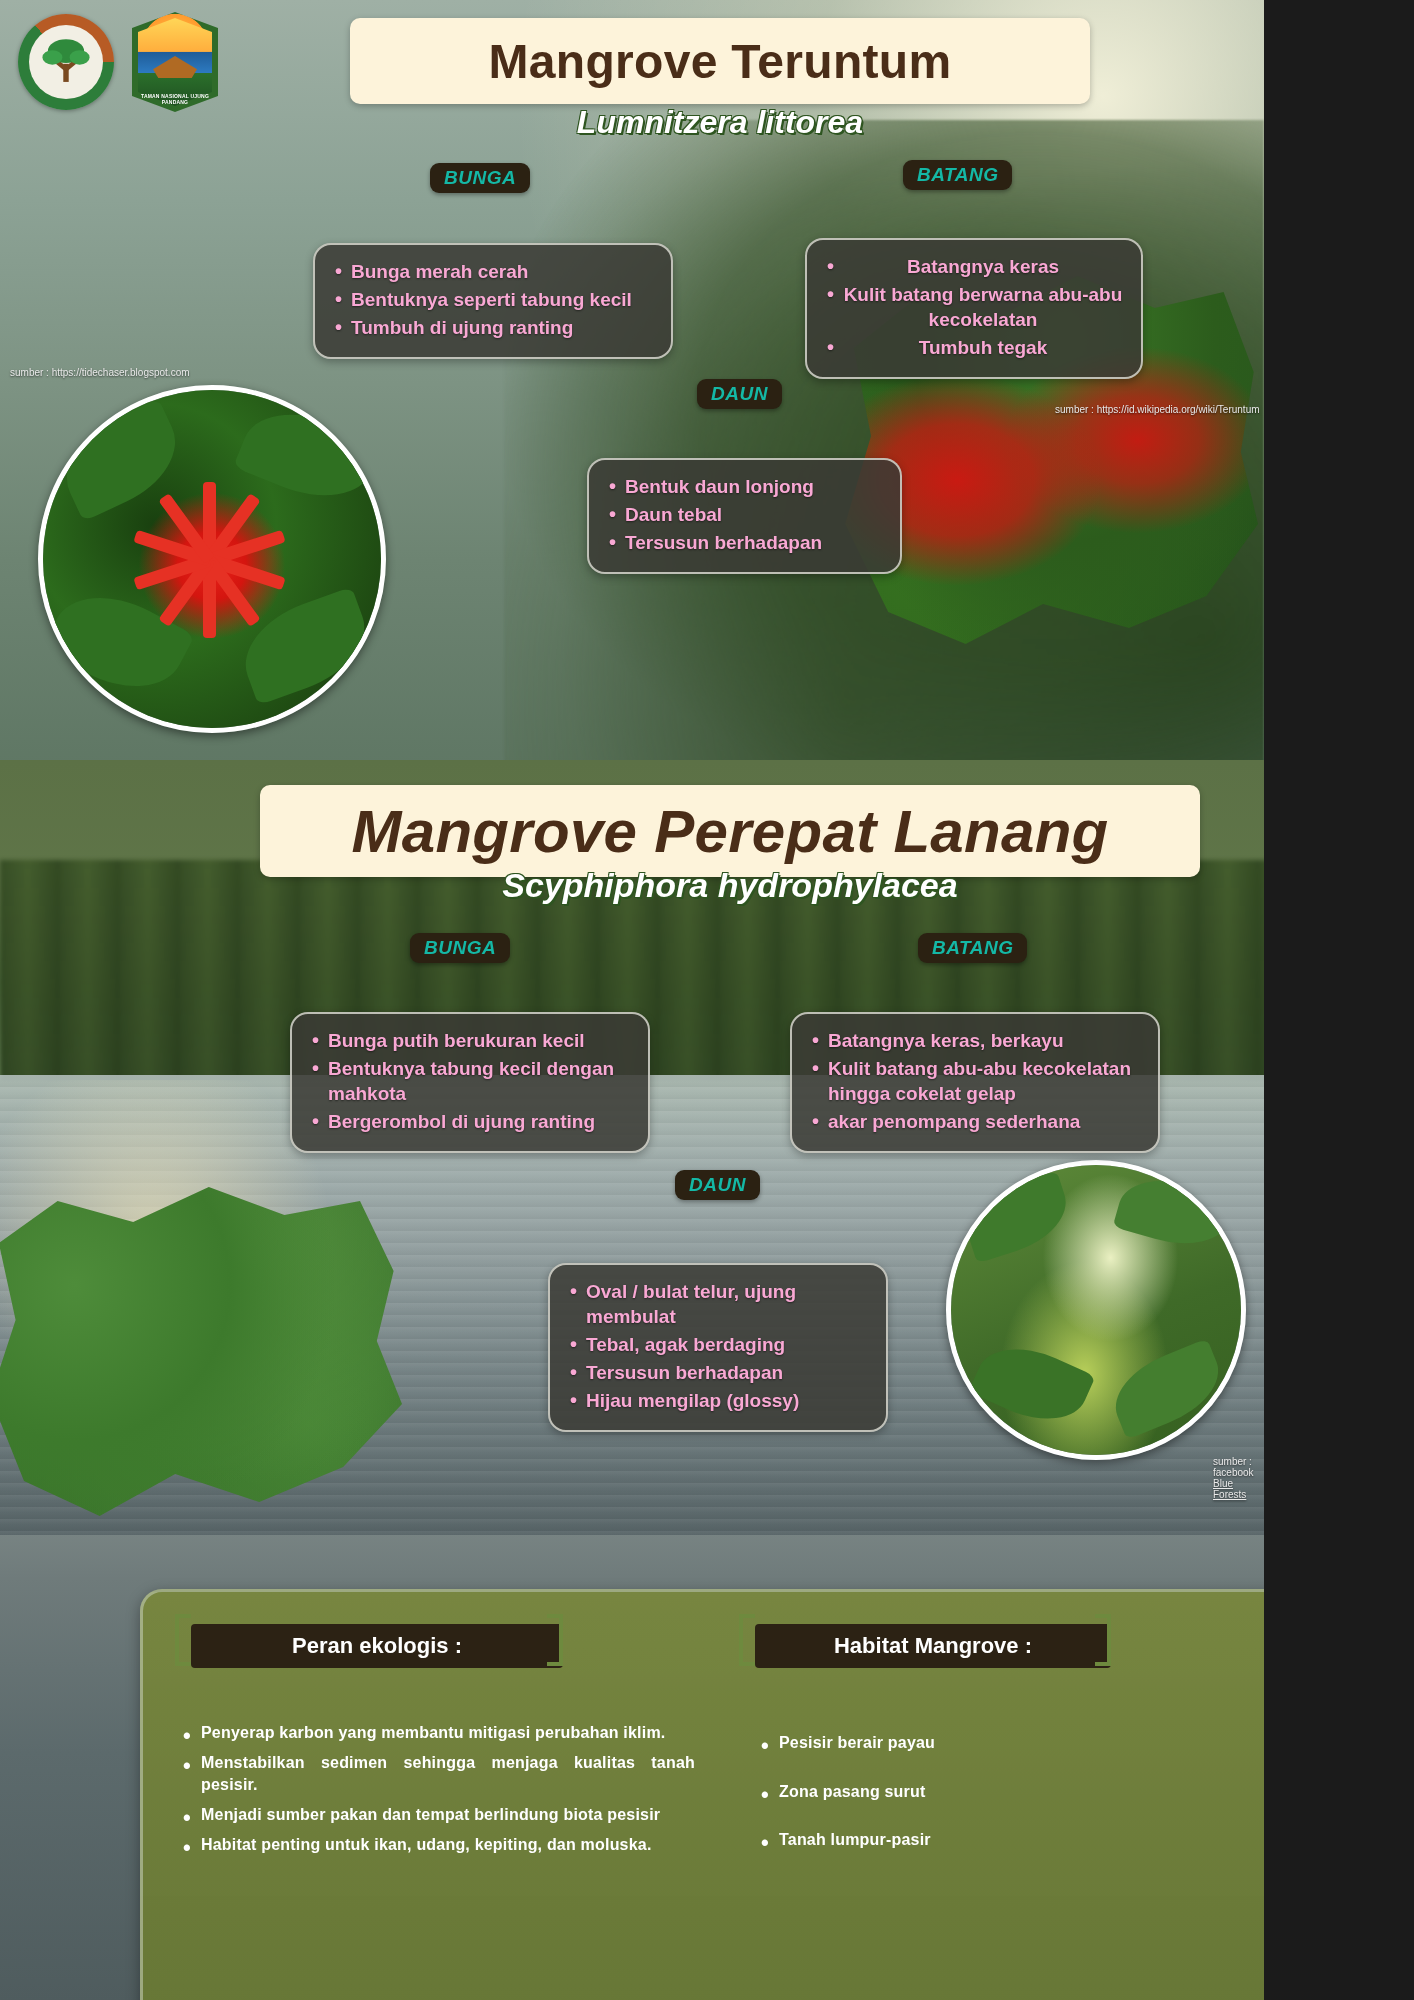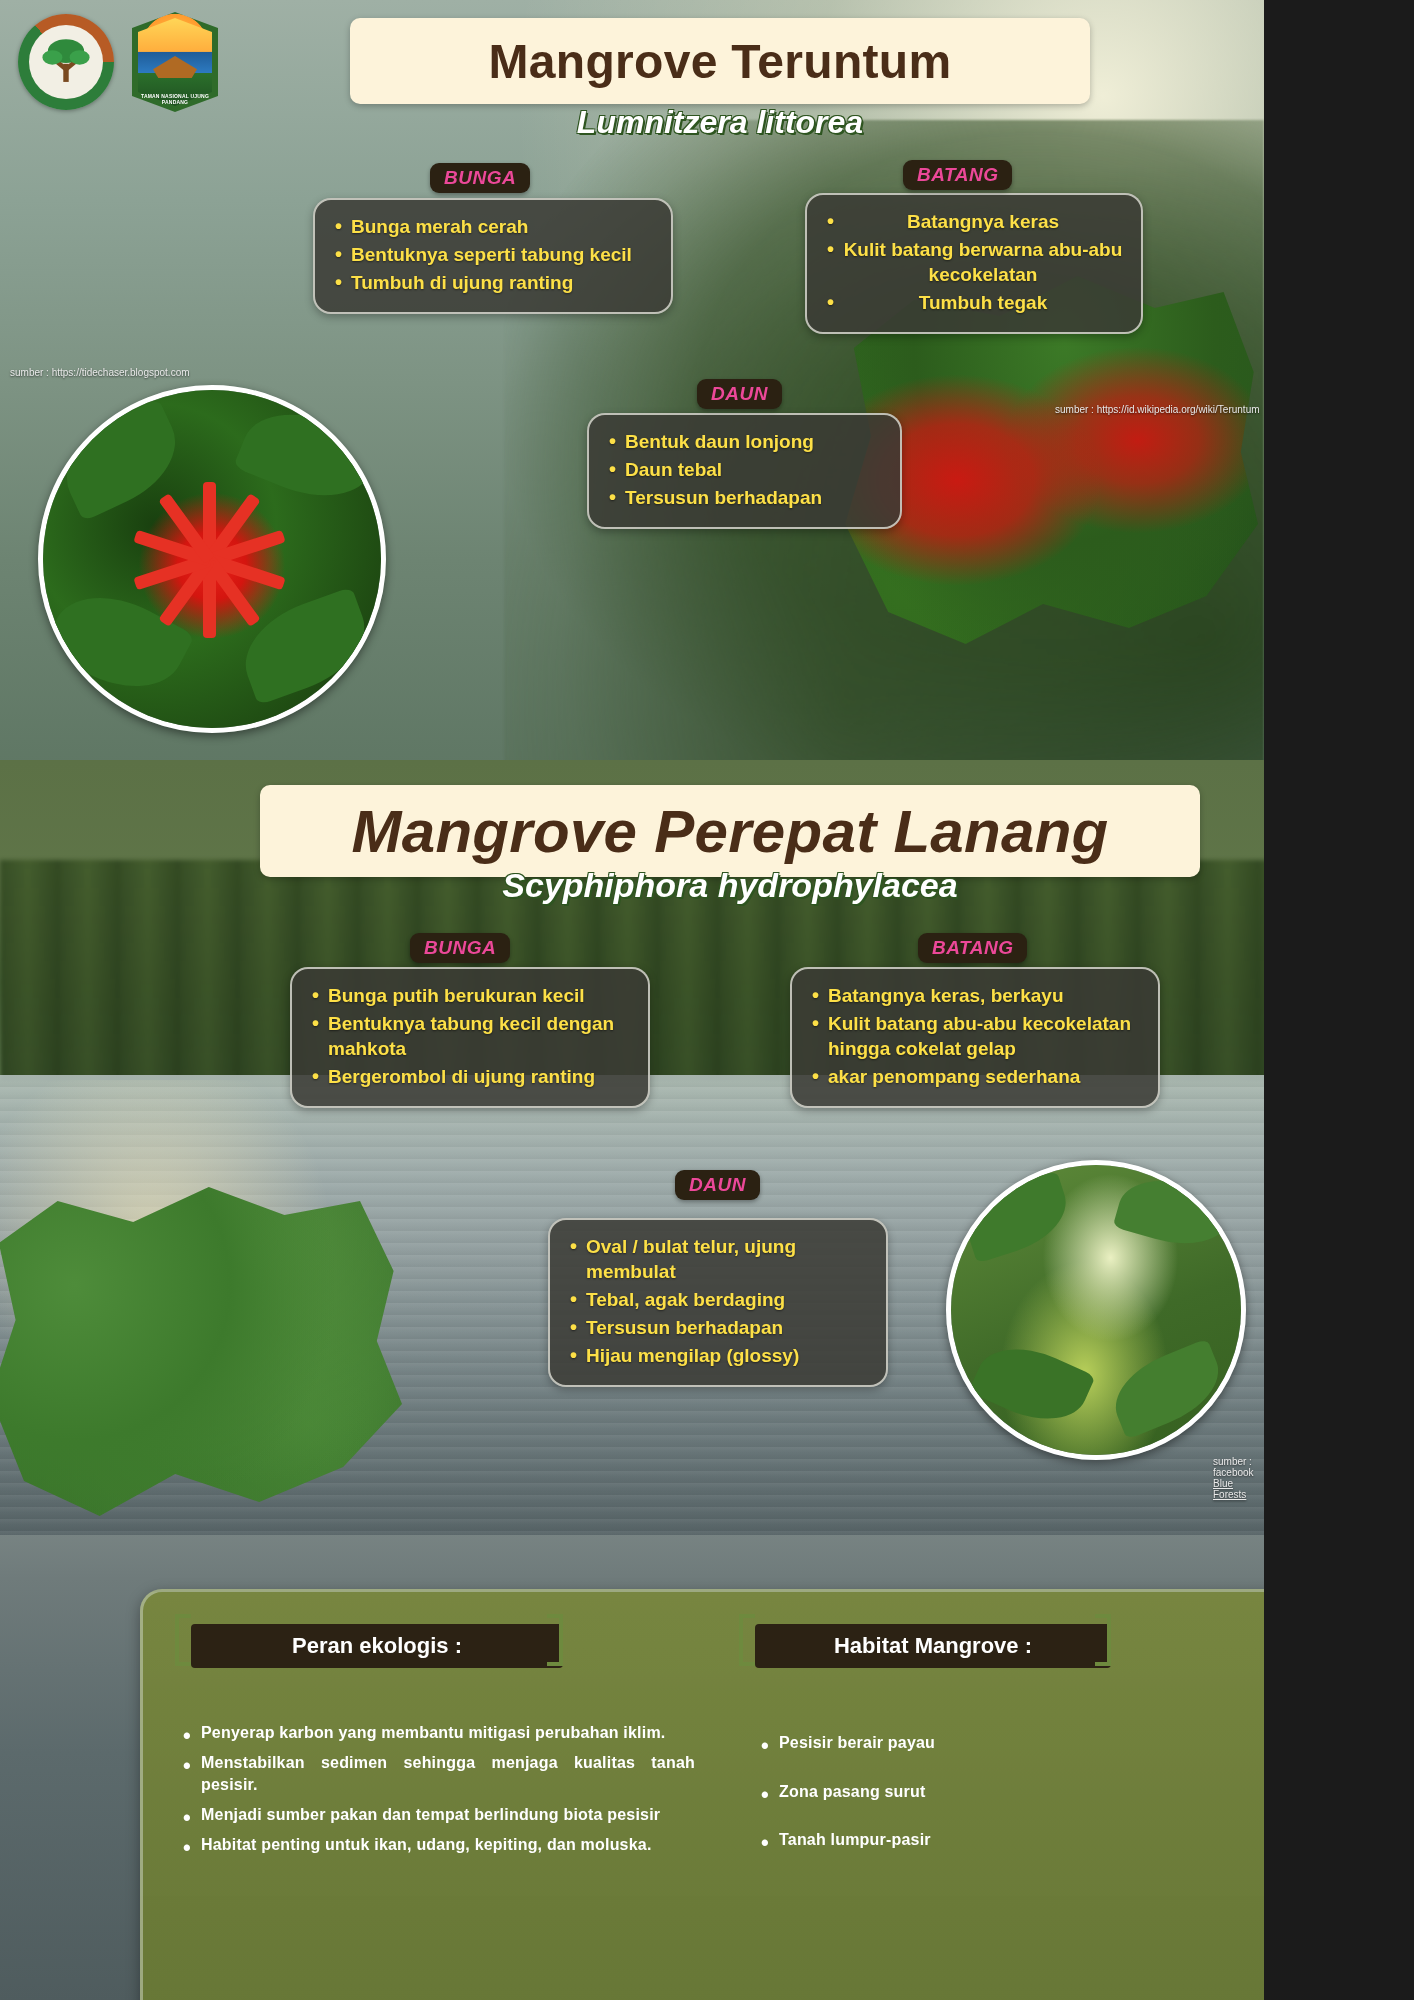--- a/index.html
+++ b/index.html
@@ -109,31 +109,32 @@
   .subtitle {
     position: absolute; text-align: center; font-style: italic; font-weight: bold;
     color: #ffffff; text-shadow: 2px 2px 0 #2e5520, -1px -1px 0 #2e5520, 1px -1px 0 #2e5520, -1px 1px 0 #2e5520;
   }
   #sub1 { left: 350px; top: 104px; width: 740px; font-size: 32px; }
   #sub2 { left: 260px; top: 866px; width: 940px; font-size: 34px; }
 
   
   .sec-label {
     position: absolute; background: #2b2112; border-radius: 9px;
-    padding: 4px 14px; color: #ec4899; font-style: italic; font-weight: bold;
+    padding: 4px 14px; color: #14b8a6; font-style: italic; font-weight: bold;
     font-size: 19px; letter-spacing: .5px; z-index: 6;
     box-shadow: 0 2px 4px rgba(0,0,0,.35);
   }
 
   
   .card {
     position: absolute; background: rgba(58,58,52,0.86);
     border: 2px solid rgba(235,235,225,0.75); border-radius: 18px;
-    padding: 14px 18px 14px 14px; color: #fde047; z-index: 5;
+    padding: 14px 18px 14px 14px; color: #f9a8d4; z-index: 5;
     box-shadow: 0 3px 8px rgba(0,0,0,.3);
+    margin-top: 45px;
   }
   .card ul { list-style: none; }
   .card li {
     position: relative; padding-left: 22px; font-size: 19px; font-weight: bold;
     line-height: 1.32; margin-bottom: 3px; text-shadow: 0 1px 2px rgba(0,0,0,.5);
   }
   .card li::before {
     content: "•"; position: absolute; left: 6px; top: -1px; font-size: 20px;
   }
 

